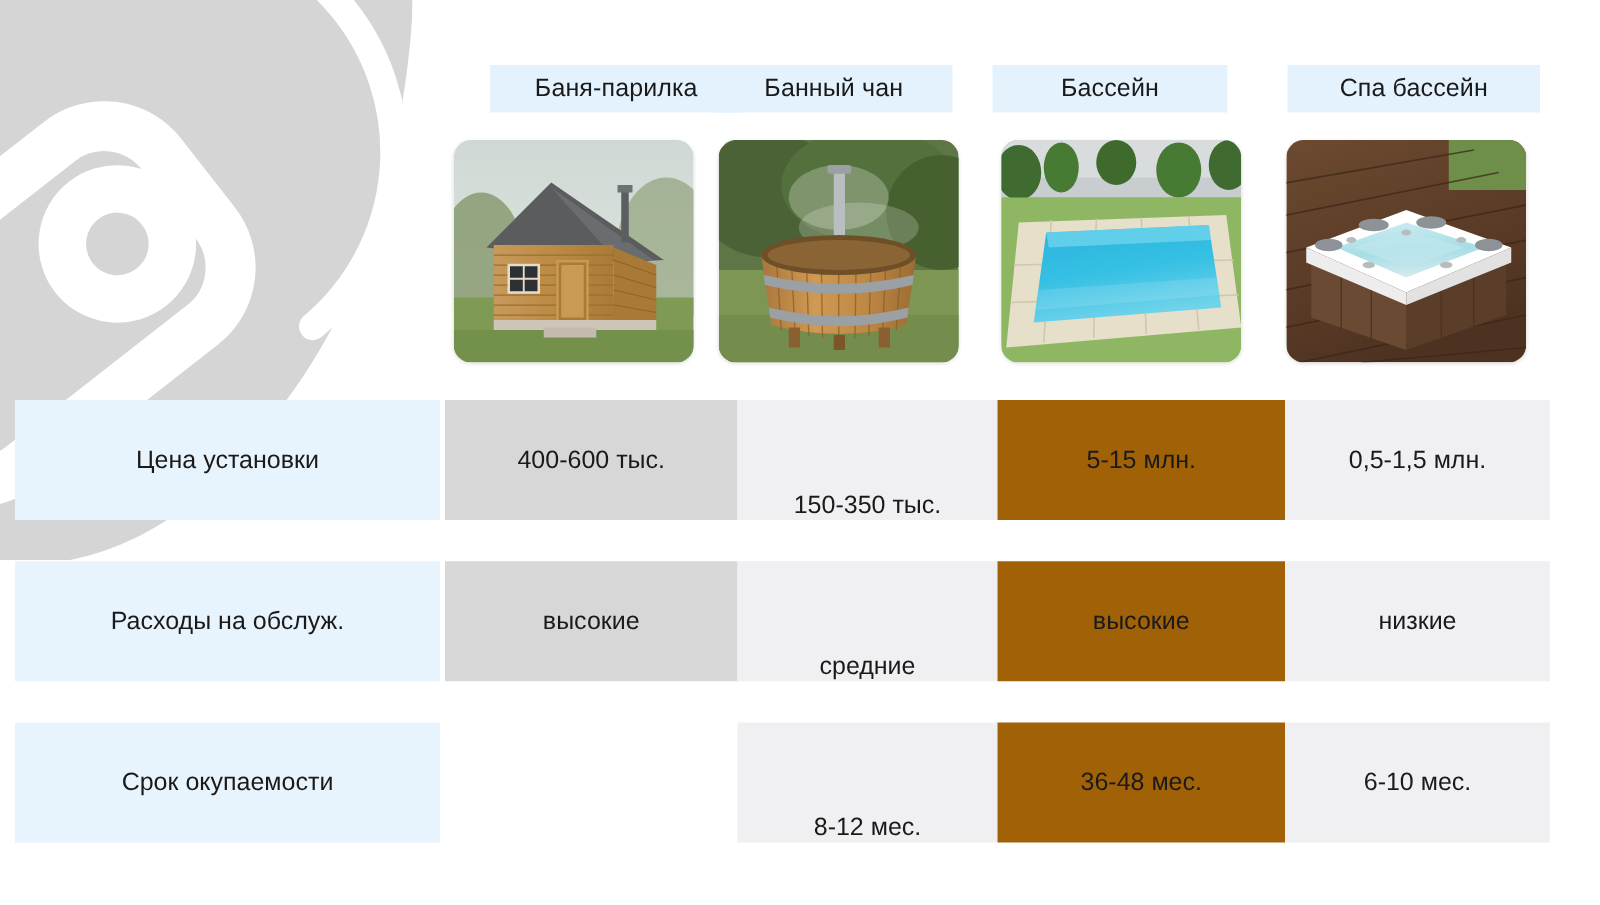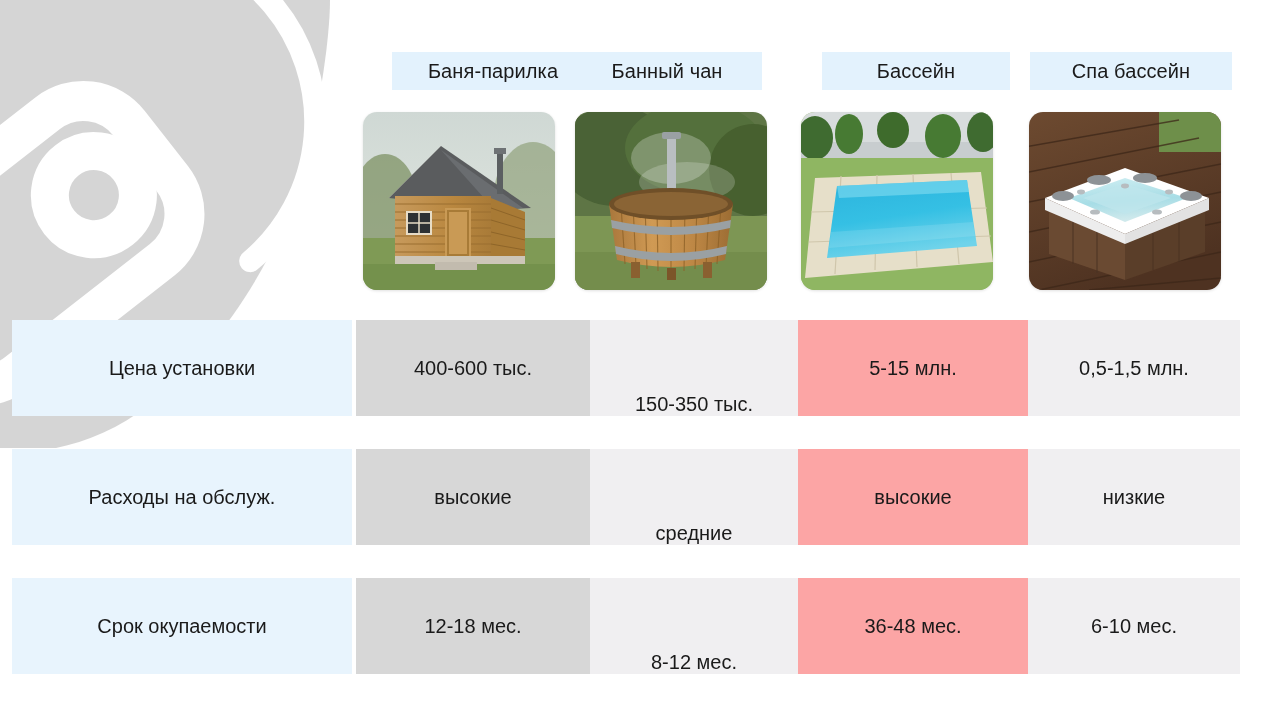--- a/index.html
+++ b/index.html
@@ -20,21 +20,21 @@
   .head-row{position:absolute;left:0;top:52px;width:1280px;height:38px;}
   .head-chip{
     position:absolute;top:0;height:38px;
     background:#e3f2fd;
     display:flex;align-items:center;justify-content:center;
     font-size:20px;color:#1a1a1a;letter-spacing:.1px;
     white-space:nowrap;
   }
   .head-chip.c0{left:356px;width:202px;margin-left:36px;}
   .head-chip.c1{left:572px;width:190px;}
-  .head-chip.c2{left:794px;width:188px;margin-left:28px;}
+  .head-chip.c2{left:794px;width:188px;}
   .head-chip.c3{left:1030px;width:202px;}
 
   
   .thumb{
     position:absolute;top:112px;width:192px;height:178px;
     border-radius:14px;overflow:hidden;
     box-shadow:0 1px 3px rgba(0,0,0,.12);
   }
   .thumb.t0{left:363px;}
   .thumb.t1{left:575px;}
@@ -54,21 +54,21 @@
     display:flex;align-items:center;justify-content:center;
     font-size:20px;color:#1a1a1a;white-space:nowrap;
   }
   .cell{
     position:absolute;top:0;height:96px;
     display:flex;align-items:center;justify-content:center;
     font-size:20px;color:#1a1a1a;white-space:nowrap;
   }
   .cell.k0{left:356px;width:234px;background:#d7d7d7;}
   .cell.k1{left:590px;width:208px;background:#f0eff1;align-items:flex-end;}
-  .cell.k2{left:798px;width:230px;background:#fca5a5;}
+  .cell.k2{left:798px;width:230px;background:#a16207;}
   .cell.k3{left:1028px;width:212px;background:#f0eff1;}
 </style>
 </head>
 <body>
 
 <div id="stage">
 
   <svg class="bg-deco" viewBox="0 0 1280 724" xmlns="http://www.w3.org/2000/svg" aria-hidden="true">
     <defs>
       <clipPath id="decoClip">
@@ -341,23 +341,20 @@
     </div>
     <div class="cell k3">
       <span>низкие</span>
     </div>
   </div>
 
   <div class="row r2">
     <div class="row-label">
       <span>Срок окупаемости</span>
     </div>
-    <div class="cell k0">
-      <span>12-18 мес.</span>
-    </div>
     <div class="cell k1">
       <span>8-12 мес.</span>
     </div>
     <div class="cell k2">
       <span>36-48 мес.</span>
     </div>
     <div class="cell k3">
       <span>6-10 мес.</span>
     </div>
   </div>

